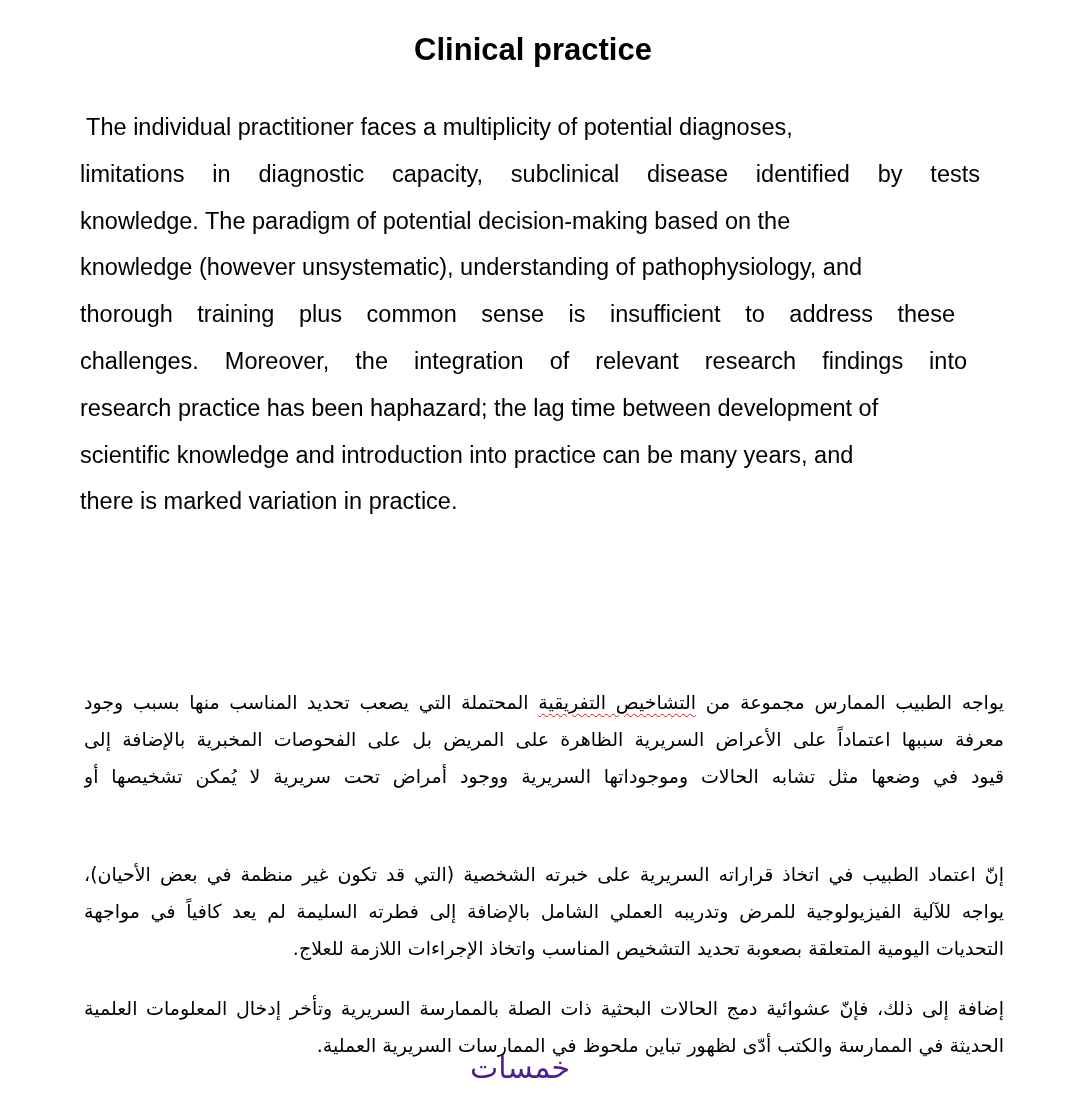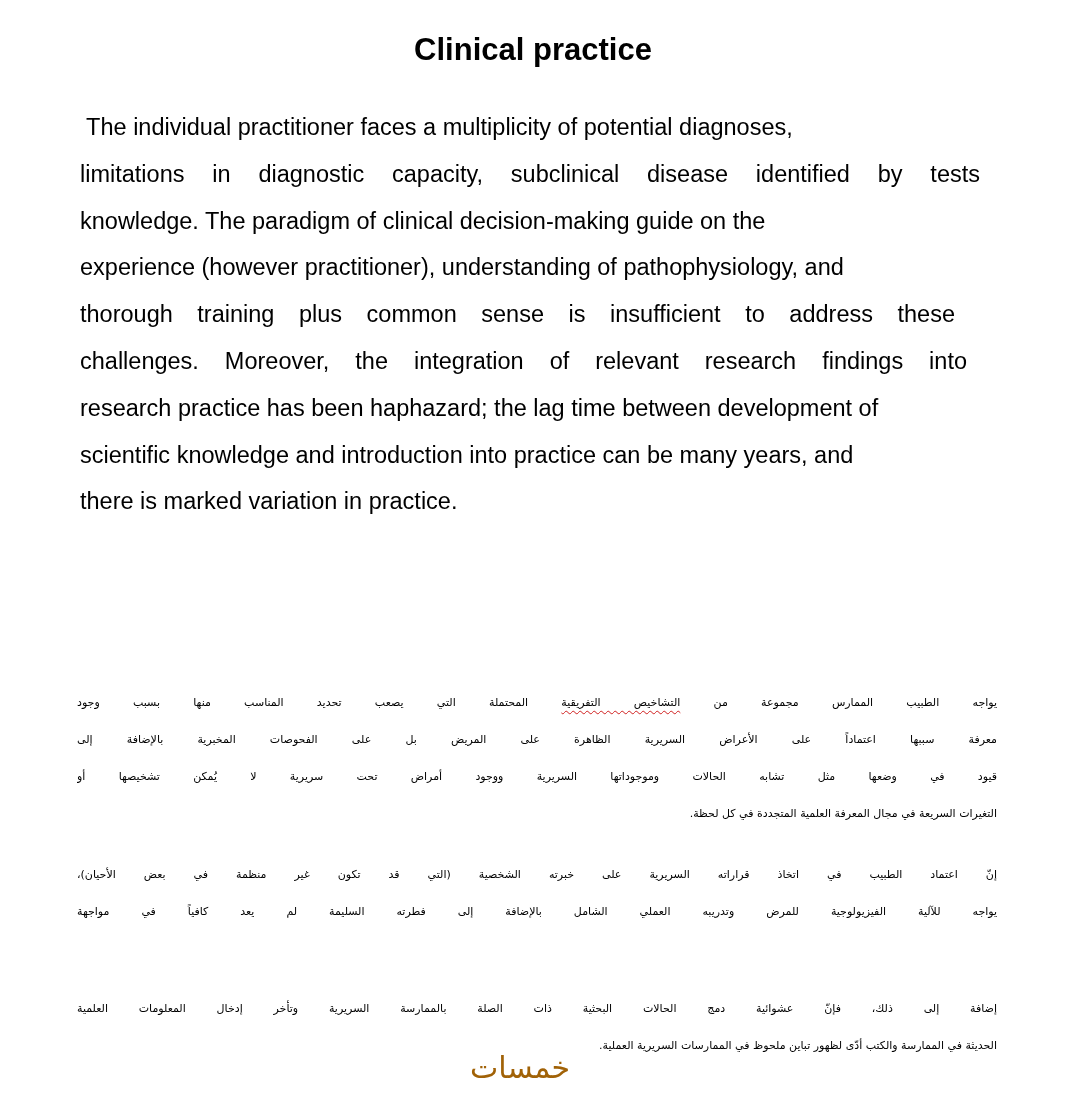--- a/index.html
+++ b/index.html
@@ -41,25 +41,25 @@
     }
     .en-line.justify {
       text-align: justify;
       text-align-last: justify;
       white-space: normal;
       height: 46.8px;
       overflow: hidden;
     }
     .ar-block {
       position: absolute;
-      left: 77px;
+      left: 84px;
       width: 920px;
       direction: rtl;
       font-family: "DejaVu Sans", sans-serif;
-      font-size: 11px;
+      font-size: 19px;
     }
     .ar-line {
       height: 37px;
       line-height: 37px;
       text-align: justify;
       text-align-last: justify;
       overflow: hidden;
       white-space: normal;
     }
     .ar-line.last {
@@ -69,53 +69,53 @@
       text-decoration: underline wavy #d02020;
       text-decoration-thickness: 1px;
       text-underline-offset: 4px;
     }
     .watermark {
       position: absolute;
       left: 470px;
       top: 1050px;
       font-family: "DejaVu Sans", sans-serif;
       font-size: 30px;
-      color: #a16207;
+      color: #4c1d95;
       direction: rtl;
     }
   </style>
 </head>
 <body>
 
 <h1 class="title">Clinical practice</h1>
 
 <div class="en-lines">
   <div class="en-line" style="white-space:pre;"> The individual practitioner faces a multiplicity of potential diagnoses,</div>
   <div class="en-line justify">limitations in diagnostic capacity, subclinical disease identified by tests</div>
-  <div class="en-line">knowledge. The paradigm of clinical decision-making guide on the</div>
-  <div class="en-line">experience (however practitioner), understanding of pathophysiology, and</div>
+  <div class="en-line">knowledge. The paradigm of potential decision-making based on the</div>
+  <div class="en-line">knowledge (however unsystematic), understanding of pathophysiology, and</div>
   <div class="en-line justify" style="width:875px;">thorough training plus common sense is insufficient to address these</div>
   <div class="en-line justify" style="width:887px;">challenges. Moreover, the integration of relevant research findings into</div>
   <div class="en-line">research practice has been haphazard; the lag time between development of</div>
   <div class="en-line">scientific knowledge and introduction into practice can be many years, and</div>
   <div class="en-line">there is marked variation in practice.</div>
 </div>
 
 <div class="ar-block" style="top:684px;">
   <div class="ar-line">
     <span>يواجه الطبيب الممارس مجموعة من </span><span class="spell">التشاخيص التفريقية</span><span> المحتملة التي يصعب تحديد المناسب منها بسبب وجود</span>
   </div>
   <div class="ar-line">معرفة سببها اعتماداً على الأعراض السريرية الظاهرة على المريض  بل على الفحوصات المخبرية بالإضافة إلى</div>
   <div class="ar-line">قيود في وضعها مثل تشابه الحالات وموجوداتها السريرية ووجود أمراض تحت سريرية لا يُمكن تشخيصها أو</div>
-  <div class="ar-line last">التغيرات السريعة في مجال المعرفة العلمية المتجددة في كل لحظة.</div>
 </div>
 
 <div class="ar-block" style="top:856px;">
   <div class="ar-line">إنّ اعتماد الطبيب في اتخاذ قراراته السريرية على خبرته الشخصية (التي قد تكون غير منظمة في بعض الأحيان)،</div>
   <div class="ar-line">يواجه للآلية الفيزيولوجية للمرض وتدريبه العملي الشامل بالإضافة إلى فطرته السليمة لم يعد كافياً في مواجهة</div>
+  <div class="ar-line last">التحديات اليومية المتعلقة بصعوبة تحديد التشخيص المناسب واتخاذ الإجراءات اللازمة للعلاج.</div>
 </div>
 
 <div class="ar-block" style="top:990px;">
   <div class="ar-line">إضافة إلى ذلك، فإنّ عشوائية دمج الحالات البحثية ذات الصلة بالممارسة السريرية وتأخر إدخال المعلومات العلمية</div>
   <div class="ar-line last">الحديثة في الممارسة والكتب أدّى لظهور تباين ملحوظ في الممارسات السريرية العملية.</div>
 </div>
 
 <div class="watermark">خمسات</div>
 
 </body></html>

